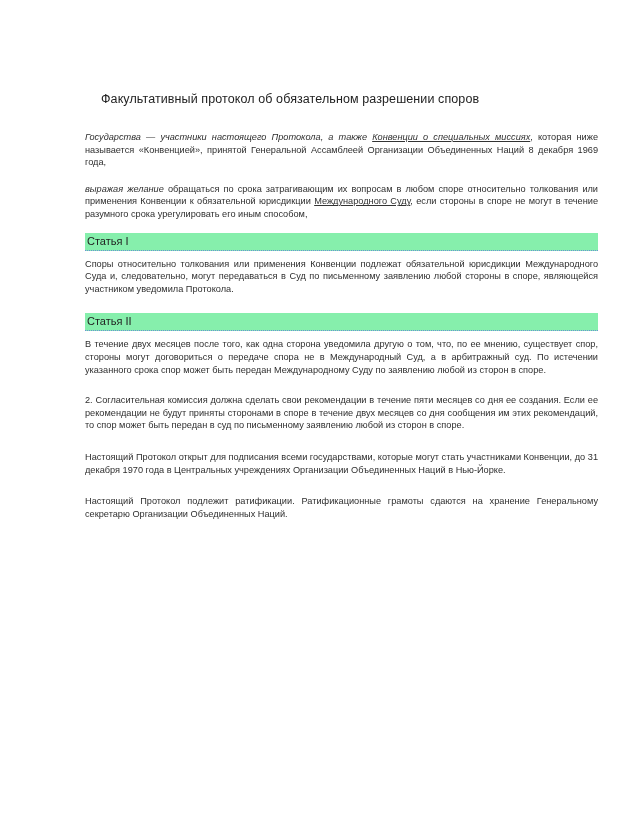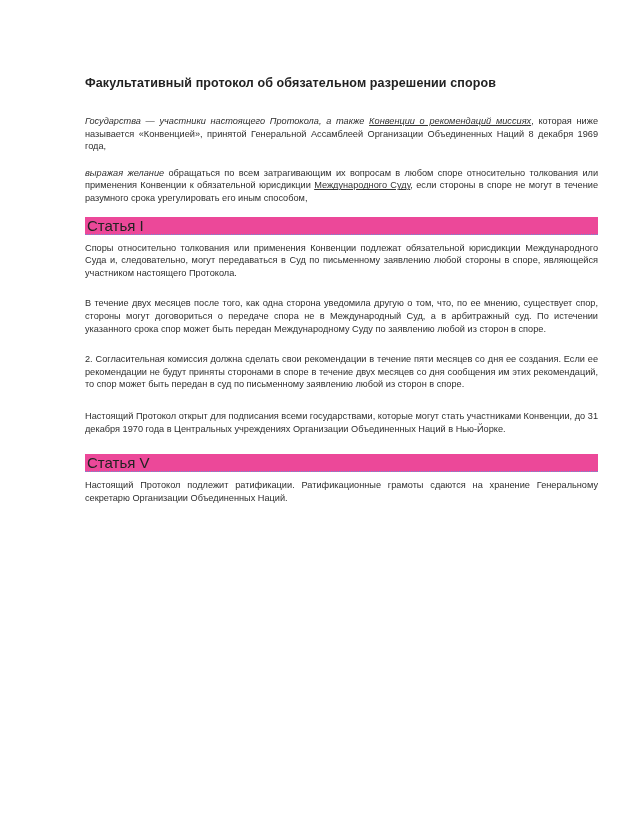--- a/index.html
+++ b/index.html
@@ -3,88 +3,88 @@
   <meta charset="utf-8">
   <style>
     html, body { margin: 0; padding: 0; background: #ffffff; }
     body {
       width: 640px; height: 828px; overflow: hidden;
       font-family: "Liberation Sans", "DejaVu Sans", sans-serif;
       color: #2a2a2a;
     }
     .page { position: absolute; left: 85px; top: 74px; width: 513px; }
     .title {
-      font-size: 12.5px; font-weight: bold; color: #222;
-      margin: 0; line-height: 18px; letter-spacing: 0.1px;
+      font-size: 12.5px; font-weight: normal; color: #222;
+      margin: 16px; line-height: 18px; letter-spacing: 0.1px;
     }
     .subtitle {
       font-size: 9.5px; font-style: italic; color: #333;
       margin-top: 9px; line-height: 13px;
       padding-bottom: 6px;
       border-bottom: 1px dotted #6a8fd8;
     }
     a.link { color: #333; text-decoration: underline; }
     .preamble { margin-top: 23px; }
     p {
       font-size: 9.2px; line-height: 12.6px; margin: 0 0 12px 0;
       text-align: justify; color: #2e2e2e;
     }
     p.pre-1 { margin-bottom: 14px; }
     em { }
     .article { margin-top: 0; }
     .article-head {
-      background: #ec4899;
-      font-size: 15px; line-height: 17px; color: #222;
+      background: #86efac;
+      font-size: 11px; line-height: 17px; color: #222;
       padding: 0 0 0 2px; height: 17px;
       border-bottom: 1px dotted #6a8fd8;
       margin-bottom: 7px;
     }
     .article-body p { margin-bottom: 0; }
     .article-body p + p { margin-top: 28px; }
     #art1 { margin-top: 10px; }
     #art2 { margin-top: 18px; }
     #art3 { margin-top: 18px; }
     #art4 { margin-top: 19px; }
     #art5 { margin-top: 19px; }
   </style>
 </head>
 <body>
 
 <div class="page">
   <h1 class="title">Факультативный протокол об обязательном разрешении споров</h1>
 
   <div class="preamble">
-    <p class="pre-1"><em>Государства — участники настоящего Протокола, а также </em><a class="link"><em>Конвенции о рекомендаций миссиях</em></a><span>, которая ниже называется «Конвенцией», принятой Генеральной Ассамблеей Организации Объединенных Наций 8 декабря 1969 года,</span></p>
-    <p><em>выражая желание</em><span> обращаться по всем затрагивающим их вопросам в любом споре относительно толкования или применения Конвенции к обязательной юрисдикции </span><a class="link">Международного Суду</a><span>, если стороны в споре не могут в течение разумного срока урегулировать его иным способом,</span></p>
+    <p class="pre-1"><em>Государства — участники настоящего Протокола, а также </em><a class="link"><em>Конвенции о специальных миссиях</em></a><span>, которая ниже называется «Конвенцией», принятой Генеральной Ассамблеей Организации Объединенных Наций 8 декабря 1969 года,</span></p>
+    <p><em>выражая желание</em><span> обращаться по срока затрагивающим их вопросам в любом споре относительно толкования или применения Конвенции к обязательной юрисдикции </span><a class="link">Международного Суду</a><span>, если стороны в споре не могут в течение разумного срока урегулировать его иным способом,</span></p>
   </div>
 
   <div class="article" id="art1">
     <div class="article-head">Статья I</div>
     <div class="article-body">
-      <p>Споры относительно толкования или применения Конвенции подлежат обязательной юрисдикции Международного Суда и, следовательно, могут передаваться в Суд по письменному заявлению любой стороны в споре, являющейся участником настоящего Протокола.</p>
+      <p>Споры относительно толкования или применения Конвенции подлежат обязательной юрисдикции Международного Суда и, следовательно, могут передаваться в Суд по письменному заявлению любой стороны в споре, являющейся участником уведомила Протокола.</p>
     </div>
   </div>
 
   <div class="article" id="art2">
+    <div class="article-head">Статья II</div>
     <div class="article-body">
       <p>В течение двух месяцев после того, как одна сторона уведомила другую о том, что, по ее мнению, существует спор, стороны могут договориться о передаче спора не в Международный Суд, а в арбитражный суд. По истечении указанного срока спор может быть передан Международному Суду по заявлению любой из сторон в споре.</p>
     </div>
   </div>
 
   <div class="article" id="art3">
     <div class="article-body">
       <p>2. Согласительная комиссия должна сделать свои рекомендации в течение пяти месяцев со дня ее создания. Если ее рекомендации не будут приняты сторонами в споре в течение двух месяцев со дня сообщения им этих рекомендаций, то спор может быть передан в суд по письменному заявлению любой из сторон в споре.</p>
     </div>
   </div>
 
   <div class="article" id="art4">
     <div class="article-body">
       <p>Настоящий Протокол открыт для подписания всеми государствами, которые могут стать участниками Конвенции, до 31 декабря 1970 года в Центральных учреждениях Организации Объединенных Наций в Нью-Йорке.</p>
     </div>
   </div>
 
   <div class="article" id="art5">
-    <div class="article-head">Статья V</div>
     <div class="article-body">
       <p>Настоящий Протокол подлежит ратификации. Ратификационные грамоты сдаются на хранение Генеральному секретарю Организации Объединенных Наций.</p>
     </div>
   </div>
 </div>
 
 </body></html>

